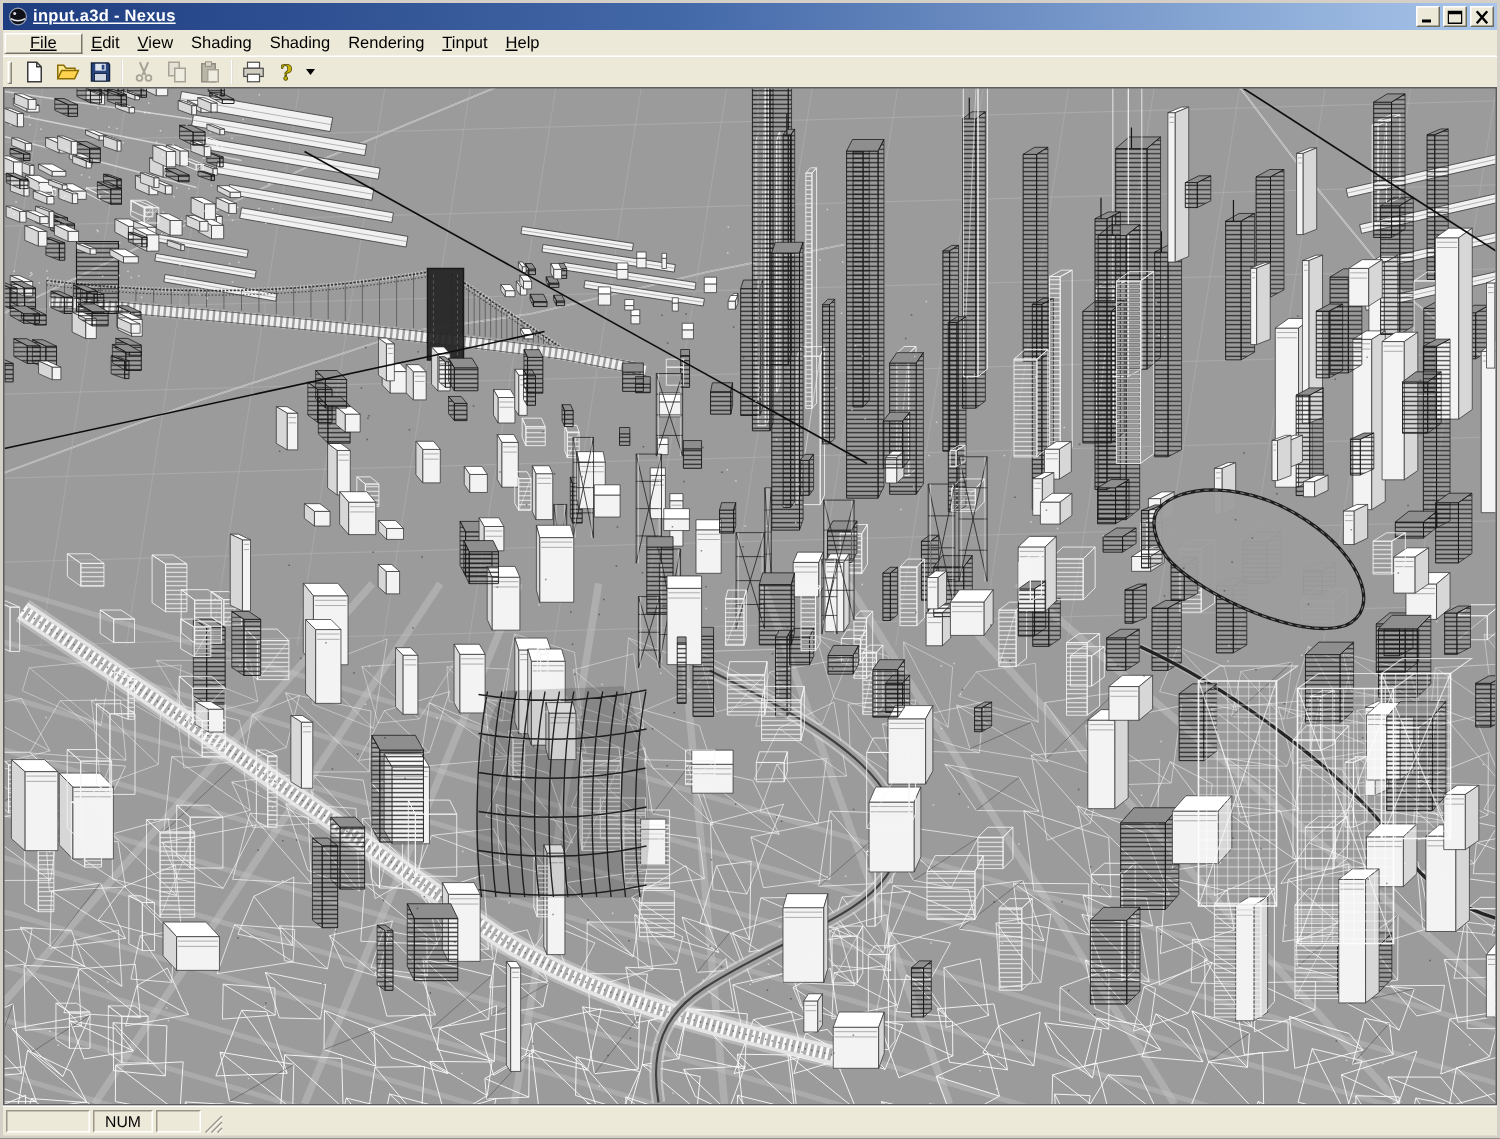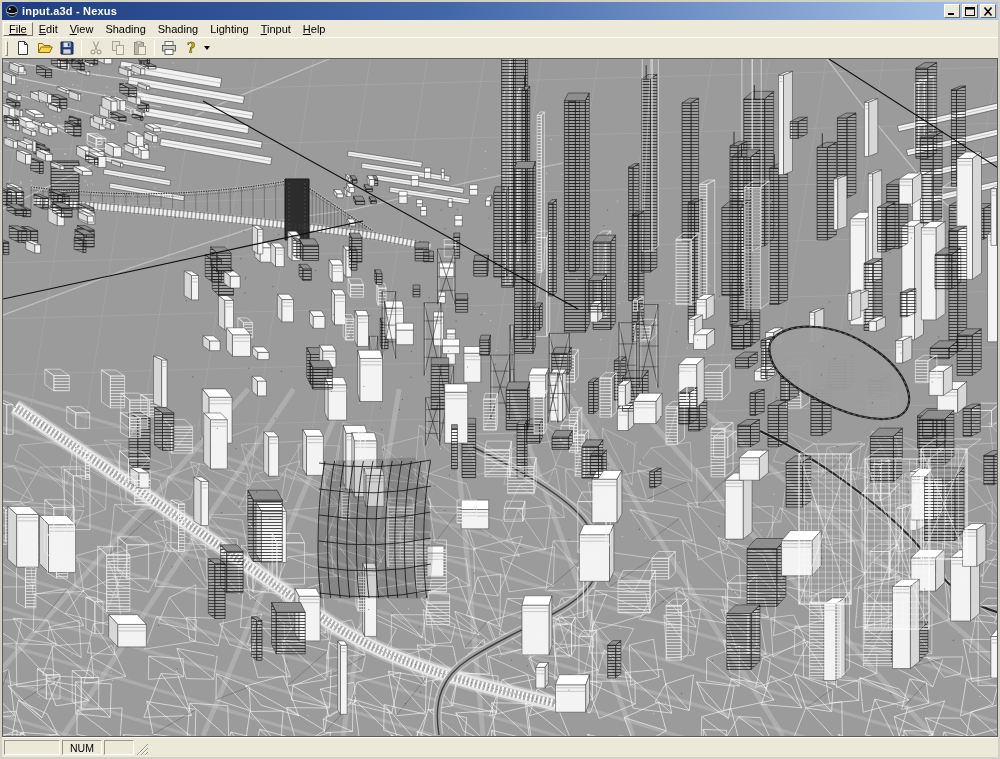--- a/index.html
+++ b/index.html
@@ -5,29 +5,29 @@
   html,body{margin:0;padding:0;background:#3a3a3a;}
   body{font-family:"Liberation Sans",sans-serif;}
   *{box-sizing:border-box;user-select:none;}
   .window{width:1000px;height:759px;border:2px solid #d4d0c8;background:#ece9d8;
           display:flex;flex-direction:column;position:relative;}
   
   .titlebar{height:18px;flex:0 0 18px;display:flex;align-items:center;padding:0 2px;
             background:linear-gradient(90deg,#1e3d80 0%,#4368a8 45%,#a9c6ea 100%);}
   .app-icon{width:14px;height:14px;margin:0 3px 0 1px;display:flex;align-items:center;}
   .title-text{color:#ffffff;font-size:11px;font-weight:bold;flex:1;white-space:nowrap;
-              overflow:hidden;letter-spacing:.2px;padding-bottom:1px;}
+              overflow:hidden;letter-spacing:.2px;padding-bottom:1px;text-decoration:underline;}
   .win-btn{width:16px;height:14px;margin-left:2px;padding:0;background:#ece9d8;
            border:1px solid;border-color:#ffffff #6e6a5e #6e6a5e #ffffff;
            display:flex;align-items:center;justify-content:center;}
   
   .menubar{height:17px;flex:0 0 17px;display:flex;align-items:center;font-size:11px;
            color:#000;padding-left:1px;}
   .menu-item{padding:1px 6px;white-space:nowrap;}
-  .menu-item.raised{border:1px solid;border-color:#ffffff #7a766a #7a766a #ffffff;padding:0 5px;text-decoration:underline;}
+  .menu-item.raised{border:1px solid;border-color:#ffffff #7a766a #7a766a #ffffff;padding:0 16px;text-decoration:underline;}
   .acc{text-decoration:underline;}
   
   .toolbar{height:21px;flex:0 0 21px;display:flex;align-items:center;padding:1px 2px;
            border-top:1px solid #ffffff;}
   .tb-grip{width:3px;height:15px;border:1px solid;border-color:#ffffff #8a8578 #8a8578 #ffffff;
            margin:0 4px 0 1px;}
   .tbtn{width:22px;height:19px;display:flex;align-items:center;justify-content:center;}
   .tbtn svg{display:block;}
   .tb-sep{width:1px;height:16px;background:#9a968a;border-right:1px solid #ffffff;margin:0 3px;}
   .tb-overflow{width:10px;height:19px;display:flex;align-items:flex-end;justify-content:center;padding-bottom:5px;}
@@ -75,21 +75,21 @@
         </svg>
     </button>
   </div>
 
   <div class="menubar">
     <span class="menu-item raised"><span></span><span class="acc">F</span><span>ile</span></span>
     <span class="menu-item"><span></span><span class="acc">E</span><span>dit</span></span>
     <span class="menu-item"><span></span><span class="acc">V</span><span>iew</span></span>
     <span class="menu-item"><span>Shading</span><span class="acc"></span><span></span></span>
     <span class="menu-item"><span>Shading</span><span class="acc"></span><span></span></span>
-    <span class="menu-item"><span>Lighting</span><span class="acc"></span><span></span></span>
+    <span class="menu-item"><span>Rendering</span><span class="acc"></span><span></span></span>
     <span class="menu-item"><span></span><span class="acc">T</span><span>input</span></span>
     <span class="menu-item"><span></span><span class="acc">H</span><span>elp</span></span>
   </div>
 
   <div class="toolbar">
     <div class="tb-grip"></div>
     <div class="tbtn">
       <svg width="16" height="16" viewBox="0 0 16 16">
         <path d="M3.5 1.5h6l3 3v10h-9z" fill="#fff" stroke="#3a3a3a"></path>
           <path d="M9.5 1.5v3h3" fill="none" stroke="#3a3a3a"></path>

